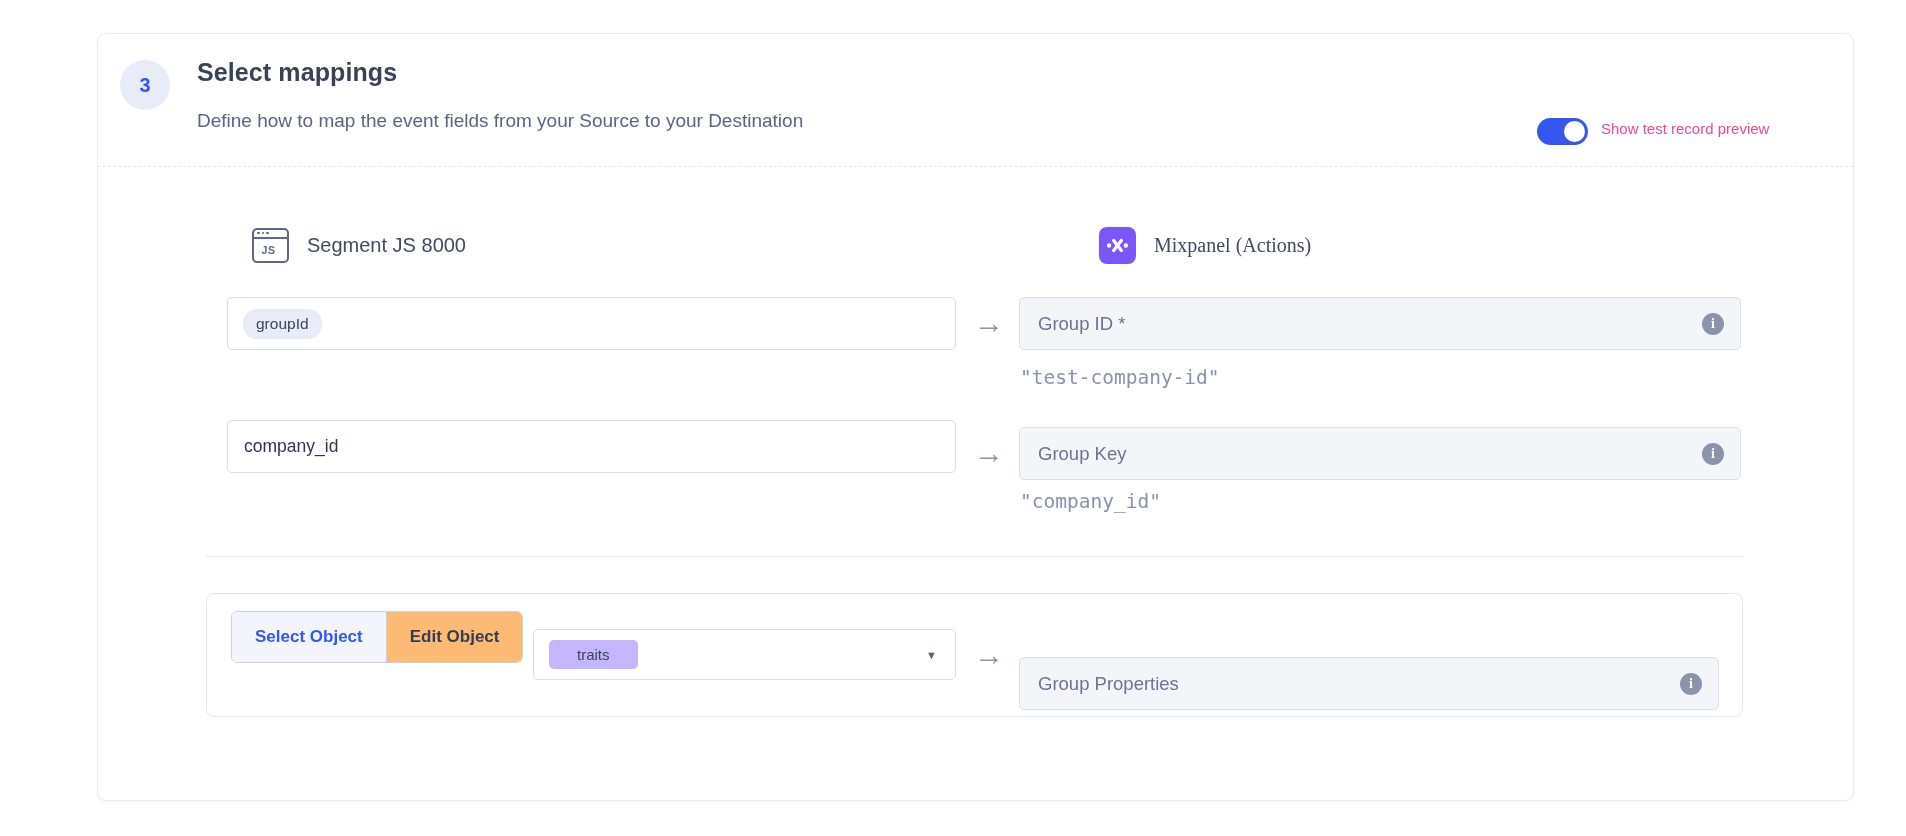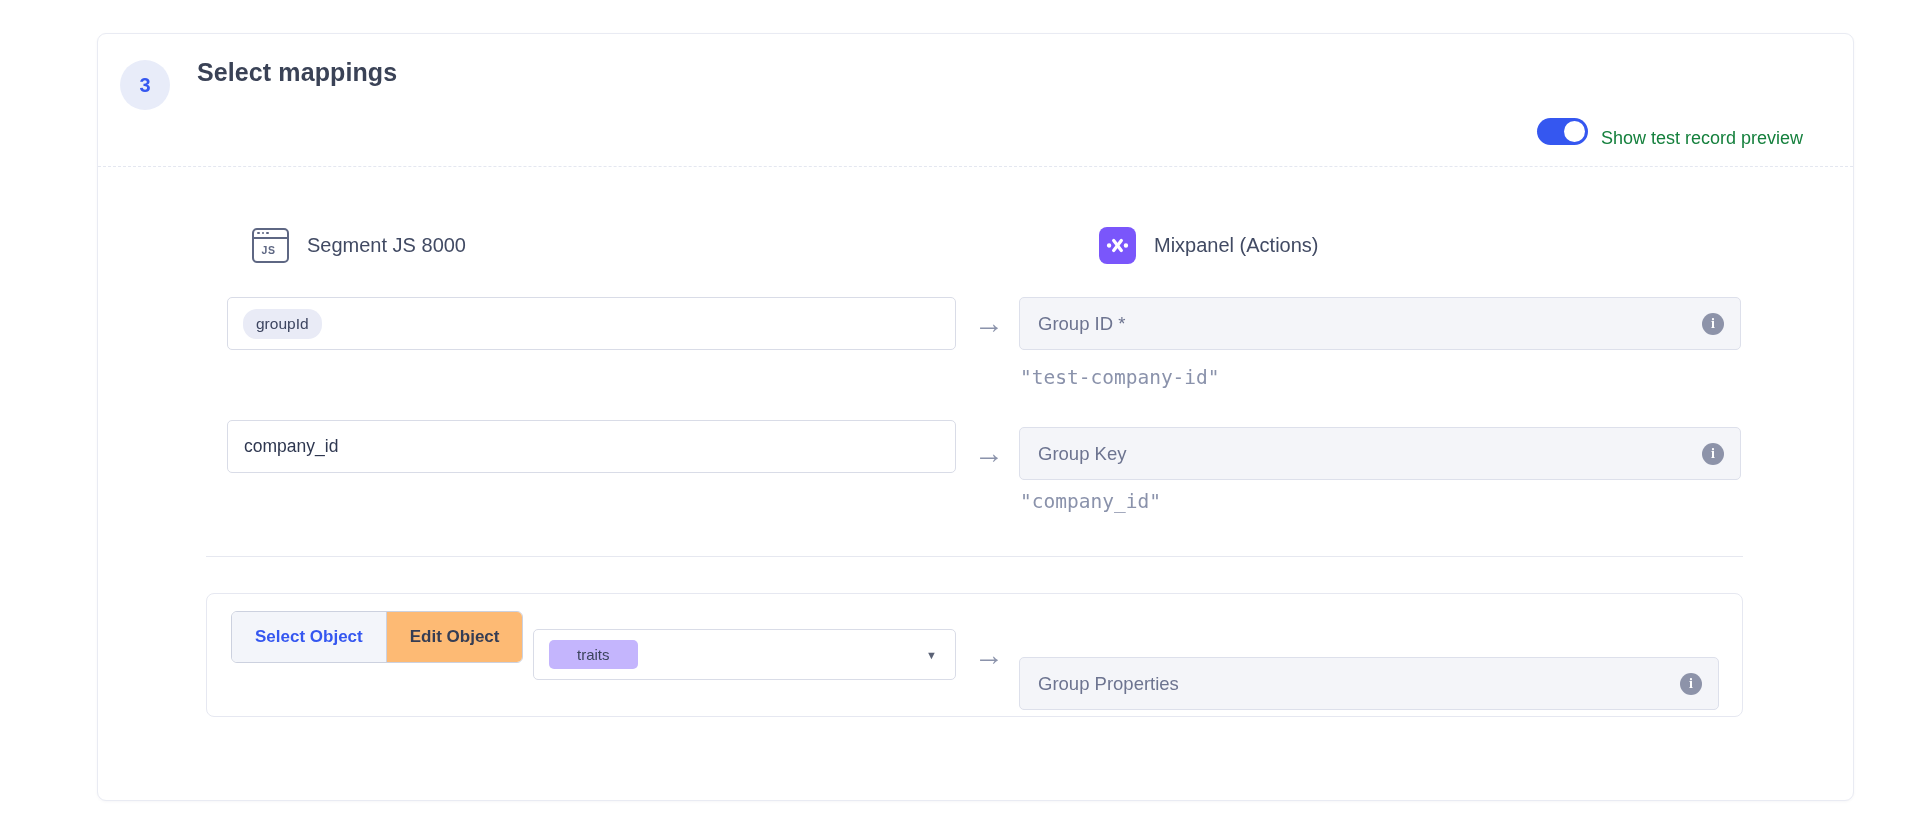--- a/index.html
+++ b/index.html
@@ -17,21 +17,21 @@
   .step-circle { left:120px; top:60px; width:50px; height:50px; border-radius:50%;
                  background:#e8ecf9; color:var(--accent,#3557f0);
                  font-size:20px; font-weight:600;
                  display:flex; align-items:center; justify-content:center; }
   .title { left:197px; top:58px; font-size:25px; font-weight:700; color:#3a4256; letter-spacing:.1px; }
   .subtitle { left:197px; top:110px; font-size:19px; color:#5c6580; }
   .toggle { left:1537px; top:118px; width:51px; height:27px; border-radius:14px;
             background:var(--toggle-on,#3557f0); cursor:pointer; }
   .toggle-knob { position:absolute; right:3px; top:3px; width:21px; height:21px;
                  border-radius:50%; background:#fff; }
-  .toggle-label { left:1601px; top:120px; font-size:18px; color:#15803d;margin-top:8px; }
+  .toggle-label { left:1601px; top:120px; font-size:15px; color:#ec4899; }
   .header-divider { left:98px; top:166px; width:1755px; height:0;
                     border-top:1px dashed #e4e7f0; }
 
   
   .col-head { display:flex; align-items:center; gap:18px; height:38px;padding-left:47px; }
   .col-head-label { font-size:20px; color:#414a63; }
   .src-icon { position:relative; width:37px; height:35px;
               border:2px solid #5e6783; border-radius:5px; background:#fff; }
   .src-icon-bar { position:absolute; left:0; top:0; width:100%; height:9px;
                   border-bottom:2px solid #5e6783; display:flex; align-items:center;
@@ -80,38 +80,39 @@
   .select-caret { margin-left:auto; font-size:11px; color:#5b6276; }
 </style>
 </head>
 <body>
 
 <div class="stage">
   <div class="abs card"></div>
 
   <div class="abs step-circle">3</div>
   <div class="abs title">Select mappings</div>
+  <div class="abs subtitle">Define how to map the event fields from your Source to your Destination</div>
   <div class="abs toggle">
     <span class="toggle-knob"></span>
   </div>
   <div class="abs toggle-label">Show test record preview</div>
   <div class="abs header-divider"></div>
 
   <div class="abs col-head" style="left:205px; top:226px;">
     <span class="src-icon">
       <span class="src-icon-bar">
           <i></i>
           <i></i>
           <i></i>
         </span>
       <span class="src-icon-js">JS</span>
     </span>
     <span class="col-head-label">Segment JS 8000</span>
   </div>
-  <div class="abs col-head" style="left:1052px; top:226px;">
+  <div class="abs col-head" style="left:1052px; top:226px;font-family:Liberation Serif, serif;">
     <span class="mx-icon">
       <svg width="23" height="23" viewBox="0 0 24 24" fill="none" stroke="#ffffff" stroke-width="3.4" stroke-linecap="round">
         <circle cx="3.2" cy="12" r="1.2" fill="#fff" stroke-width="2.2"></circle>
         <circle cx="20.8" cy="12" r="1.2" fill="#fff" stroke-width="2.2"></circle>
         <path d="M8 6.8 L16 17.2"></path>
         <path d="M16 6.8 L8 17.2"></path>
       </svg>
     </span>
     <span class="col-head-label">Mixpanel (Actions)</span>
   </div>

